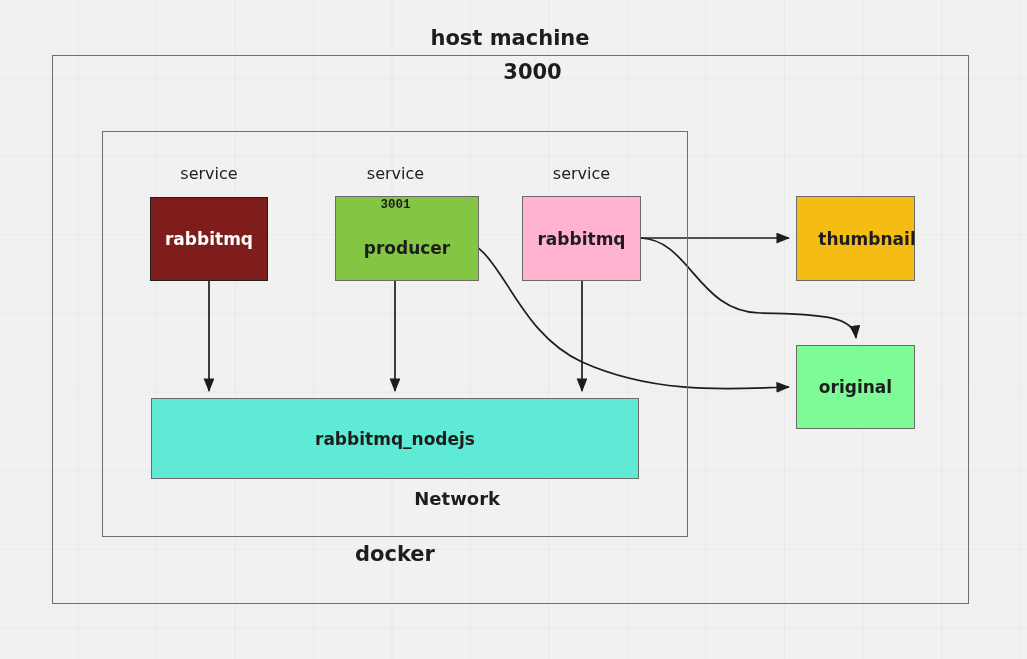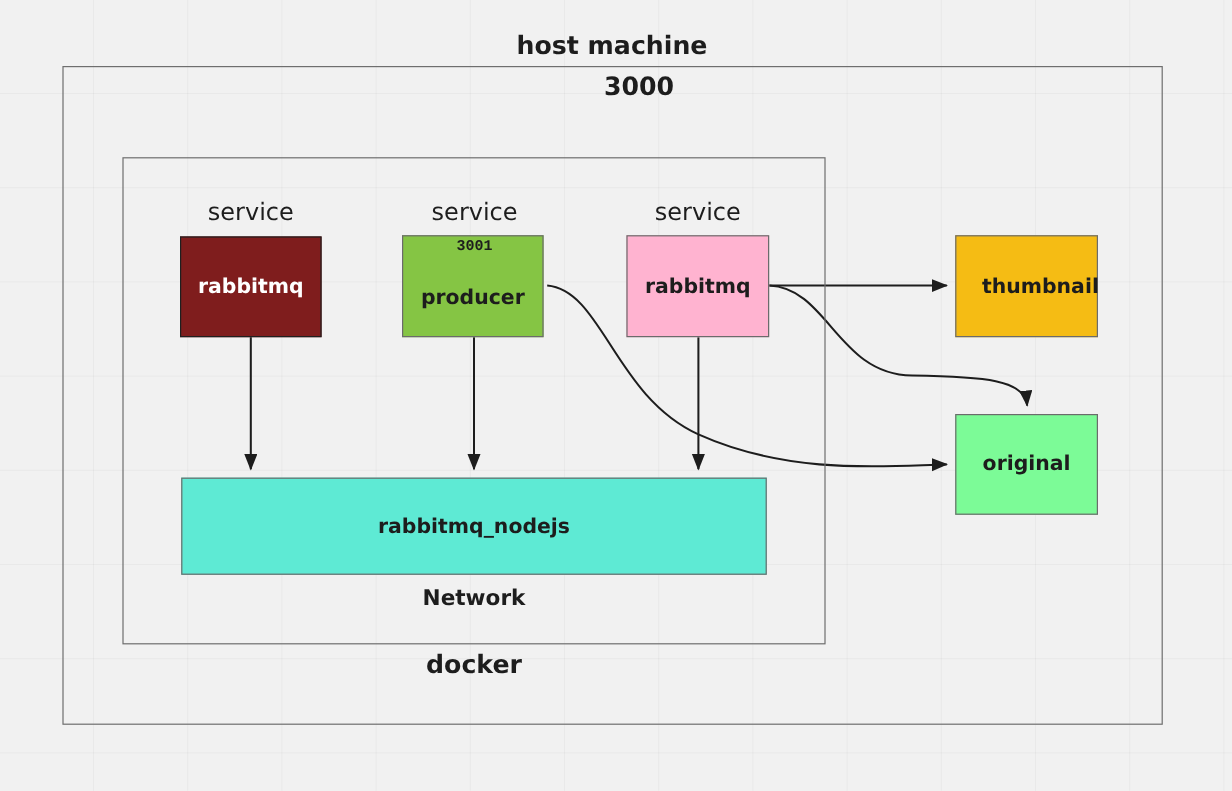--- a/index.html
+++ b/index.html
@@ -52,28 +52,28 @@
   }
   .caption-lg {
     font-size: 21px;
     font-weight: bold;
   }
   .caption-md {
     font-size: 18px;
     font-weight: bold;
   }
   .caption-sm {
-    font-size: 20px;
+    font-size: 16px;
     font-weight: normal;
   }
 
   #label-host  { left: 355px; top: 26px;  width: 310px; }
   #label-3000  { left: 405px; top: 60px;  width: 255px; }
   #label-docker{ left: 290px; top: 542px; width: 210px; }
-  #label-network{left: 290px; top: 488px; width: 210px; }
+  #label-network{left: 290px; top: 488px; width: 210px; text-align: right; }
 
   #svc-1 { left: 150px; top: 164px; width: 118px; }
   #svc-2 { left: 335px; top: 164px; width: 121px; }
   #svc-3 { left: 522px; top: 164px; width: 119px; }
 
   
   .node {
     position: absolute;
     box-sizing: border-box;
     border: 1.4px solid #6b6b6b;
@@ -85,21 +85,21 @@
     font-weight: bold;
     white-space: nowrap;
   }
   #node-rabbitmq {
     left: 150px; top: 197px; width: 118px; height: 84px;
     background: #7f1d1d;
     border-color: #1f1f1f;
     color: #ffffff;
   }
   #node-producer {
-    left: 335px; top: 196px; width: 118px; height: 85px;
+    left: 335px; top: 196px; width: 144px; height: 85px;
     background: #85c544;
   }
   #node-consumer {
     left: 522px; top: 196px; width: 119px; height: 85px;
     background: #ffb3d0;
   }
   #node-thumbnail {
     left: 796px; top: 196px; width: 119px; height: 85px;
     background: #f5bc14;
     padding-left: 23px;

